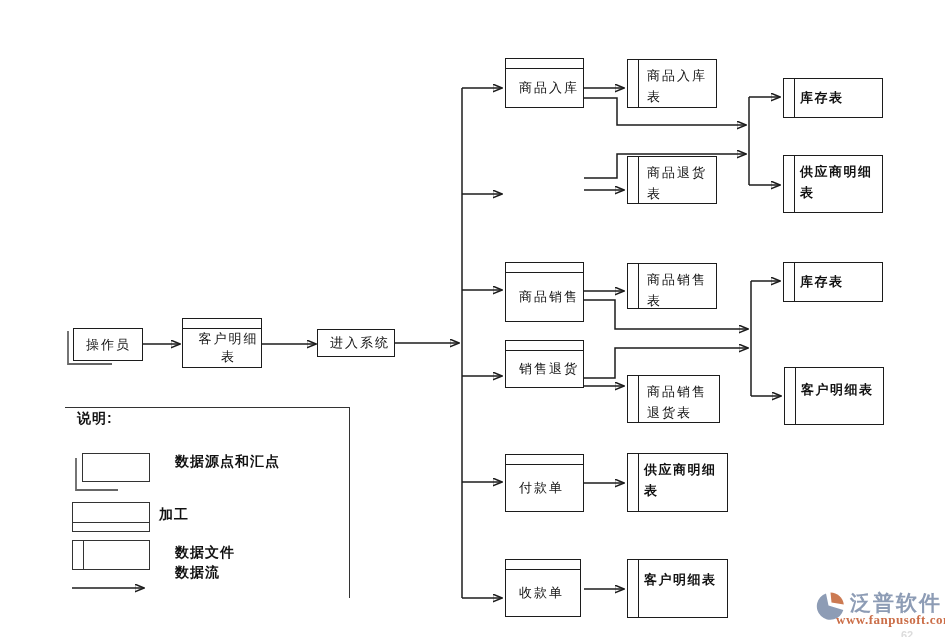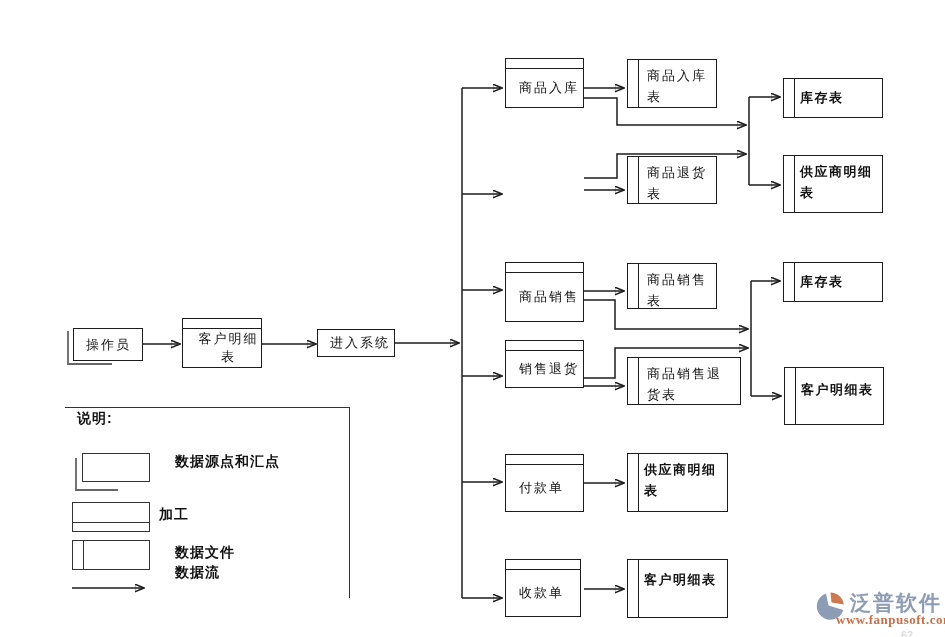--- a/index.html
+++ b/index.html
@@ -135,21 +135,21 @@
     <div class="dlabel">商品入库表</div>
   </div>
   <div class="node datafile" style="left:627px;top:156px;width:90px;height:48px">
     <div class="dline"></div>
     <div class="dlabel">商品退货表</div>
   </div>
   <div class="node datafile" style="left:627px;top:263px;width:90px;height:46px">
     <div class="dline"></div>
     <div class="dlabel">商品销售表</div>
   </div>
-  <div class="node datafile" style="left:627px;top:357px;width:114px;height:48px">
+  <div class="node datafile" style="left:627px;top:375px;width:93px;height:48px">
     <div class="dline"></div>
     <div class="dlabel">商品销售退货表</div>
   </div>
   <div class="node datafile wide" style="left:627px;top:453px;width:101px;height:59px">
     <div class="dline"></div>
     <div class="dlabel">供应商明细表</div>
   </div>
   <div class="node datafile wide" style="left:627px;top:559px;width:101px;height:59px">
     <div class="dline"></div>
     <div class="dlabel" style="padding-top:10px">客户明细表</div>

